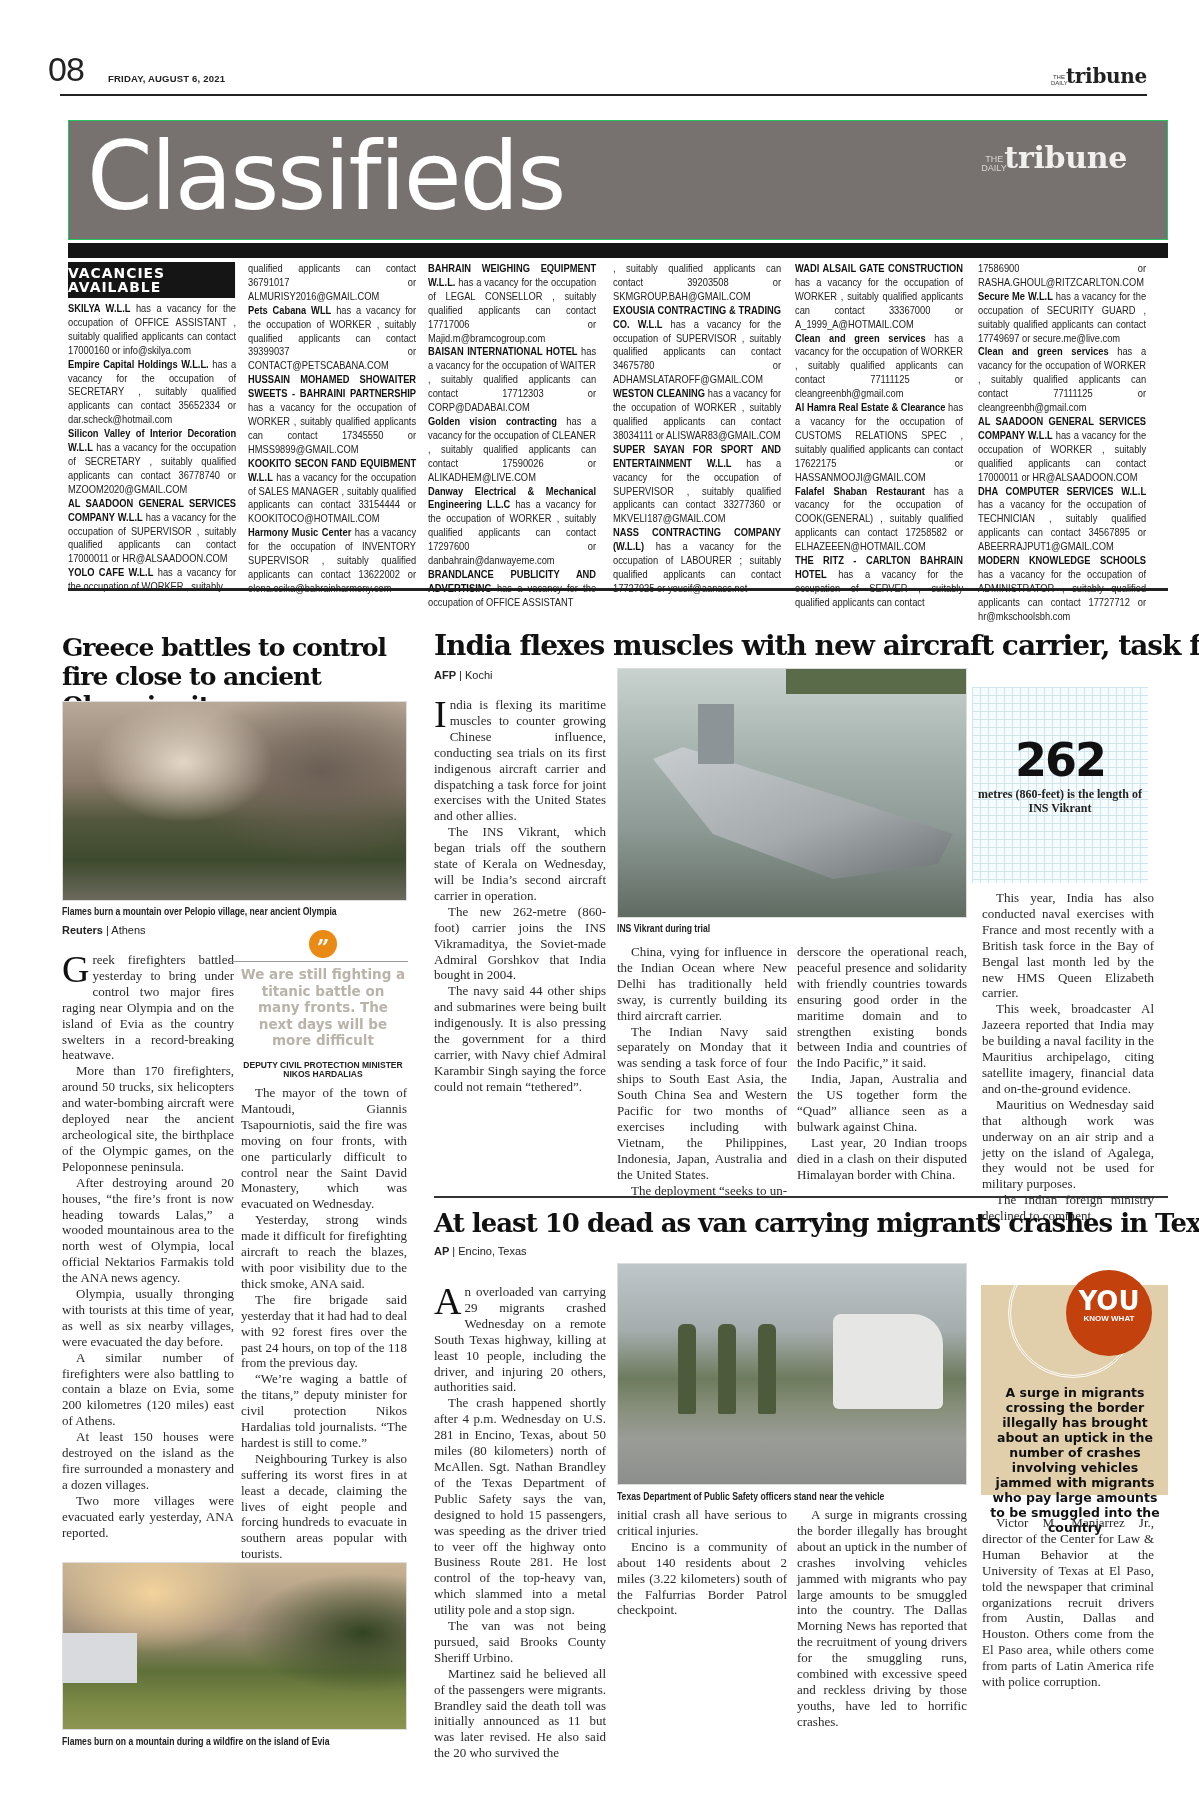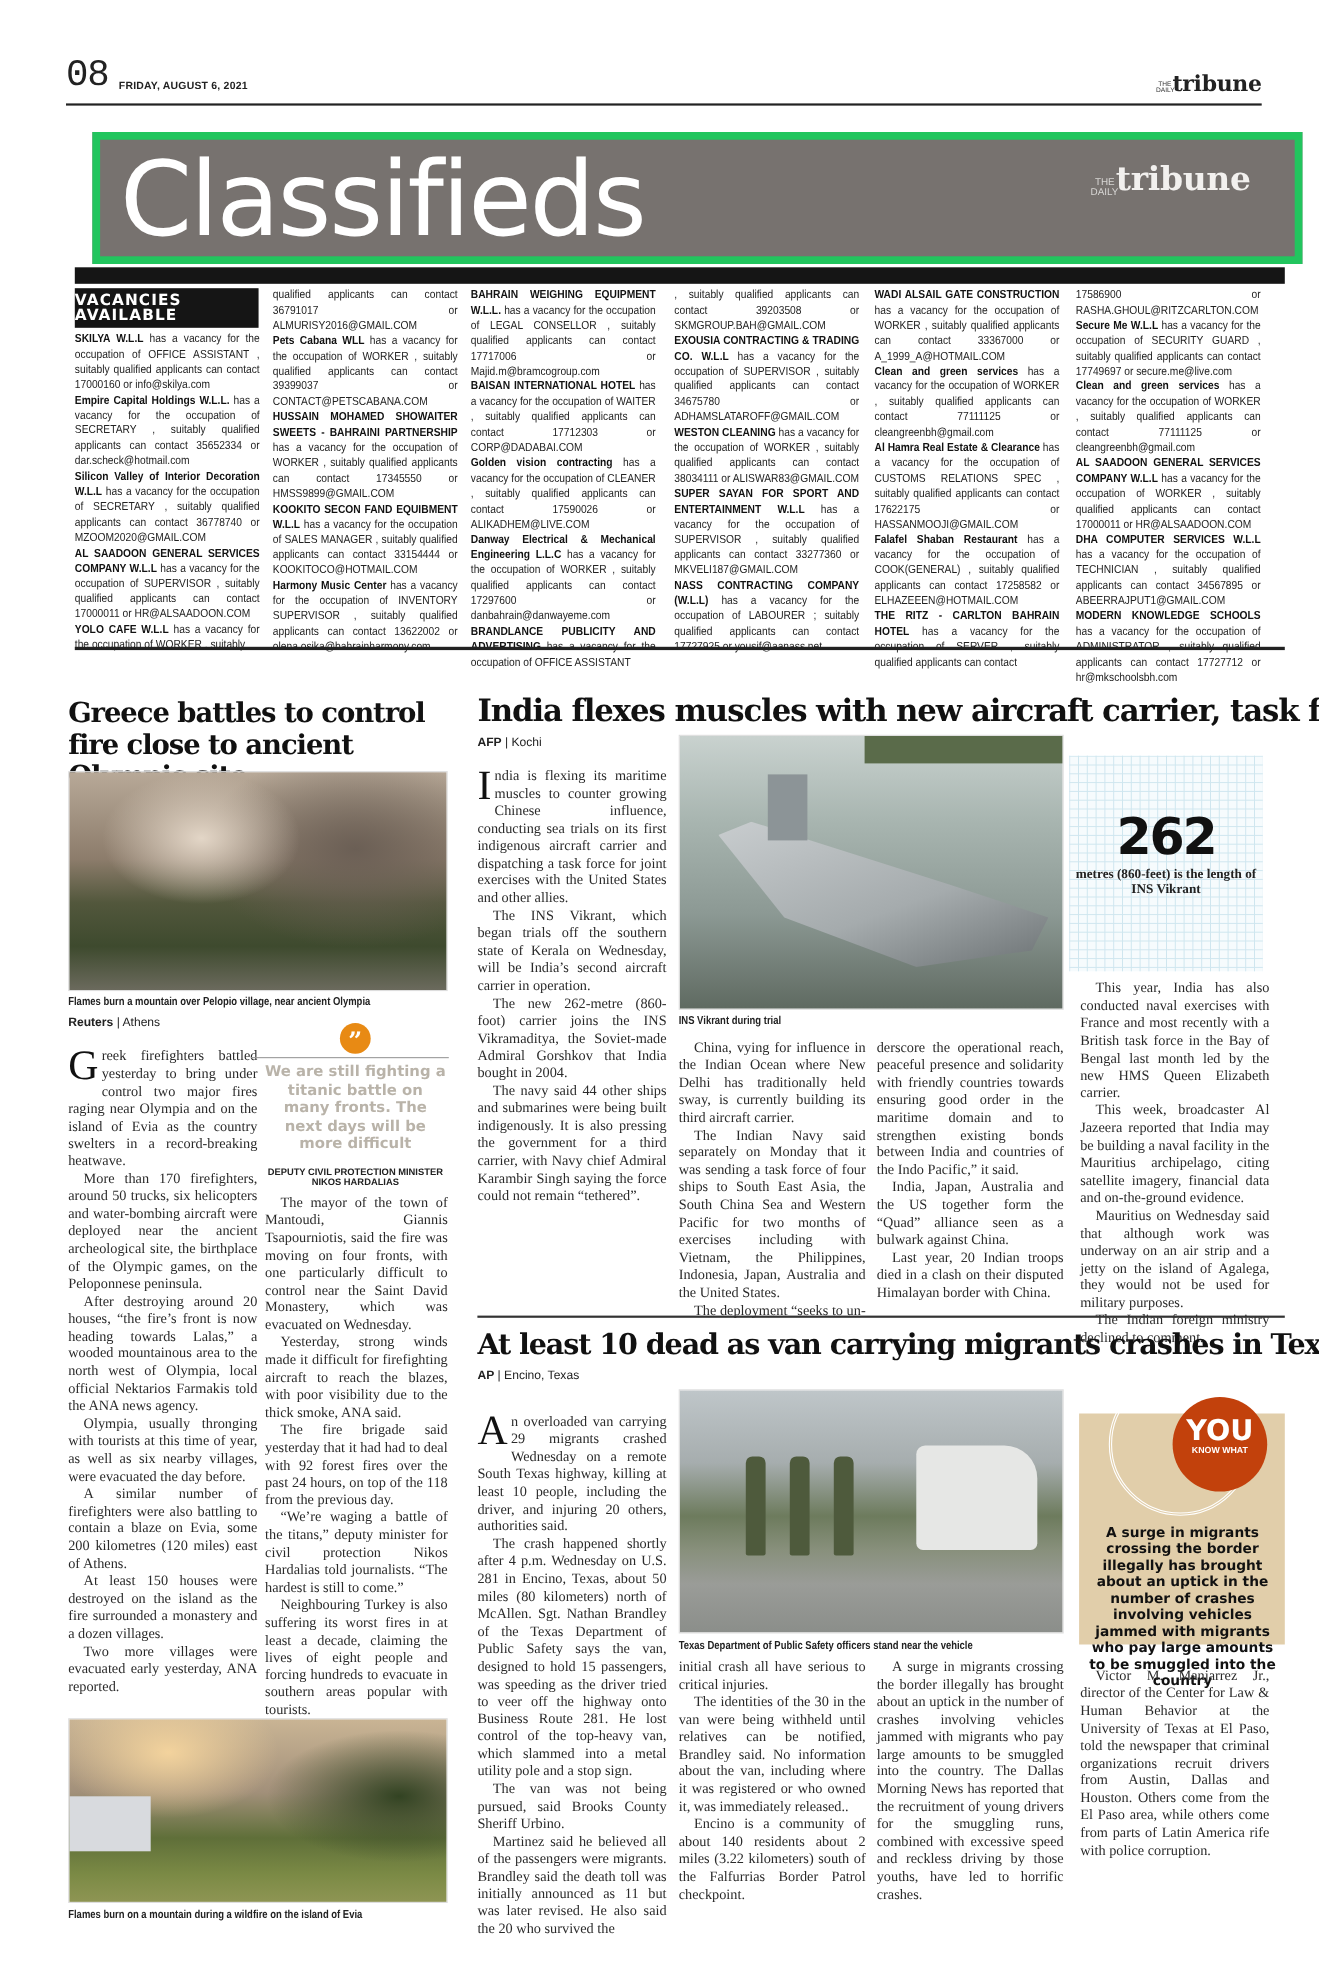--- a/index.html
+++ b/index.html
@@ -1,29 +1,29 @@
 <!DOCTYPE html>
 <html><head>
 <meta charset="utf-8">
 <style>
 *{box-sizing:border-box;margin:0;padding:0}
 html,body{width:1199px;height:1800px;background:#fff;overflow:hidden}
 body{position:relative;font-family:"Liberation Serif",serif;color:#222}
 .abs{position:absolute}
 
 
-#pagenum{left:60px;top:52px;font-family:Liberation Mono, monospace;font-weight:200;font-size:34px;line-height:34px;color:#222;letter-spacing:-1px}
+#pagenum{left:48px;top:52px;font-family:Liberation Sans, sans-serif;font-weight:200;font-size:34px;line-height:34px;color:#222;letter-spacing:-1px}
 #dateline{left:108px;top:73px;font-family:"Liberation Sans",sans-serif;font-size:9.5px;font-weight:bold;letter-spacing:.2px}
 #logo-top{right:52px;top:66px;display:flex;align-items:flex-end}
 .logo-small{font-size:6px;line-height:6px;font-family:"Liberation Sans",sans-serif;color:#333;margin-right:1px;text-align:right}
 .logo-word{font-family:"DejaVu Serif",serif;font-weight:bold;font-size:20px;line-height:20px;letter-spacing:-.3px}
 #rule-top{left:60px;right:52px;top:94px;height:2px;background:#222}
 
 
-#banner{left:84px;top:120px;width:1100px;height:120px;background:#77726f;border:7px solid #22c55e}
+#banner{left:68px;top:120px;width:1100px;height:120px;background:#77726f;border:1px solid #22c55e}
 #banner-title{left:18px;top:0px;font-family:"DejaVu Sans",sans-serif;color:#fff;font-size:94px;line-height:112px;letter-spacing:-2px}
 #banner-logo{right:40px;top:22px;display:flex;align-items:flex-end;color:#e9e7e5}
 #banner-logo .logo-small{color:#d8d6d4;font-size:9px;line-height:9px}
 #banner-logo .logo-word{color:#f2f0ee;font-size:30px;line-height:30px}
 #banner-bar{left:68px;top:243px;width:1100px;height:15px;background:#151515}
 
 
 #classifieds{left:68px;top:262px;width:1100px;height:325px}
 .ccol{position:absolute;top:0;width:168px;font-family:"Liberation Sans",sans-serif;font-size:10.6px;line-height:13.9px;text-align:justify;color:#222;transform:scaleX(.88);transform-origin:left top;width:191px}
 .ccol b{font-weight:bold;color:#111}
@@ -260,21 +260,20 @@
 <div class="abs photo" id="t-photo">
   <div class="officer" style="left:60px"></div>
   <div class="officer" style="left:100px"></div>
   <div class="officer" style="left:140px"></div>
   <div class="van"></div>
 </div>
 <div class="abs caption" id="t-cap">Texas Department of Public Safety officers stand near the vehicle</div>
 <div class="abs body" id="t-body2">
   <p class="first">initial crash all have serious to critical injuries.</p>
   <div>
-      <p>The identities of the 30 in the van were being withheld until relatives can be notified, Brandley said. No information about the van, including where it was registered or who owned it, was immediately released..</p>
       <p>Encino is a community of about 140 residents about 2 miles (3.22 kilometers) south of the Falfurrias Border Patrol checkpoint.</p>
     </div>
 </div>
 <div class="abs body" id="t-body3">
   <div>
       <p>A surge in migrants crossing the border illegally has brought about an uptick in the number of crashes involving vehicles jammed with migrants who pay large amounts to be smuggled into the country. The Dallas Morning News has reported that the recruitment of young drivers for the smuggling runs, combined with excessive speed and reckless driving by those youths, have led to horrific crashes.</p>
     </div>
 </div>
 <div class="abs" id="you-box"></div>
 <div class="abs" id="you-circle"></div>

